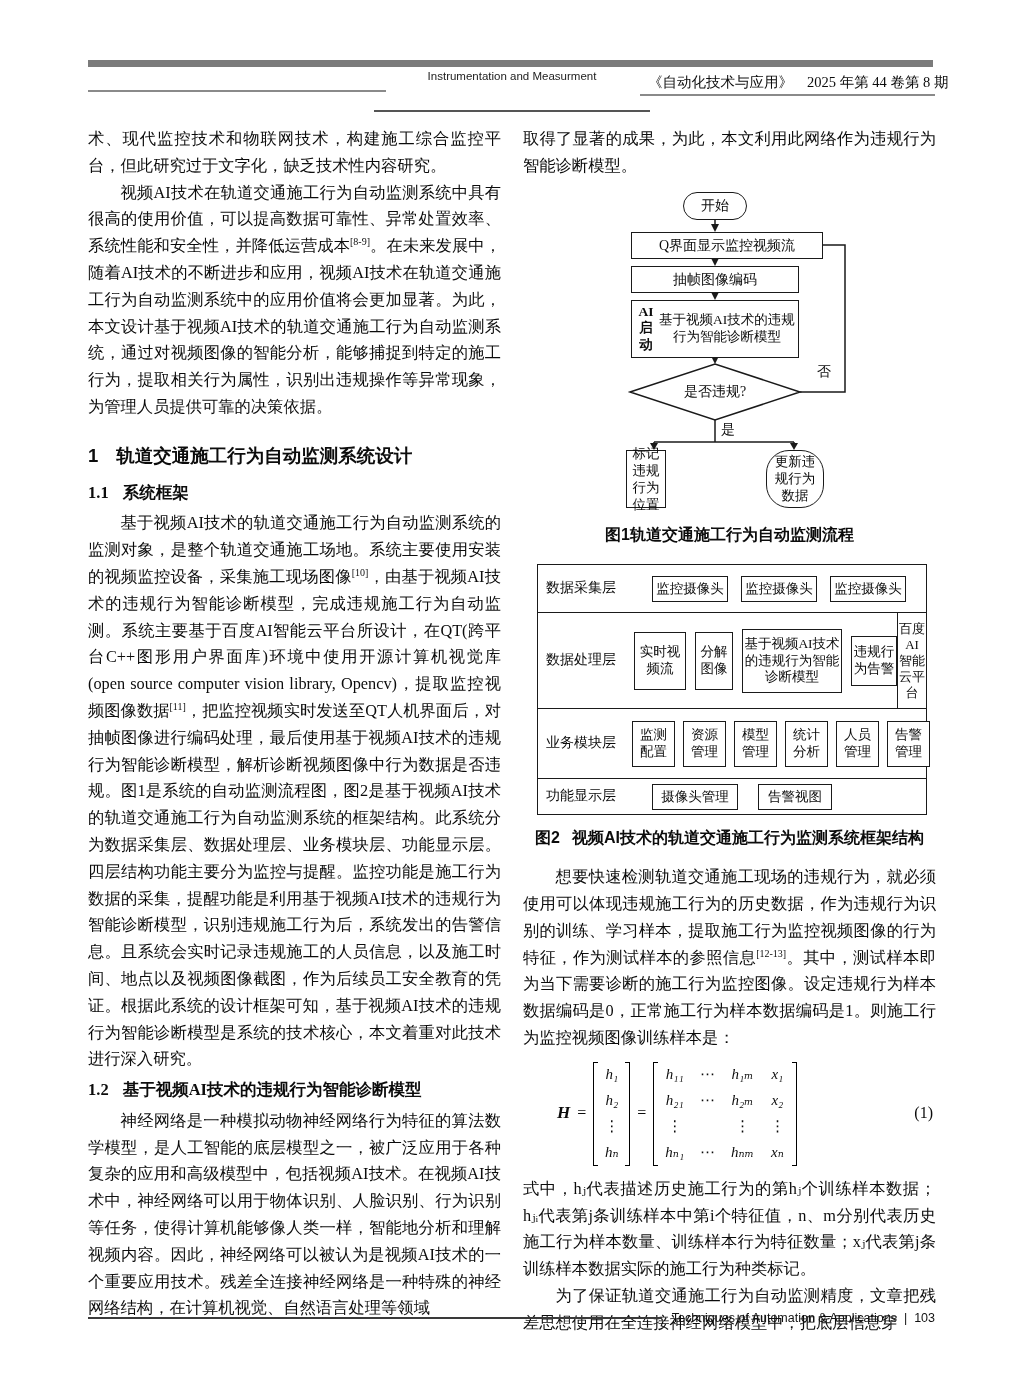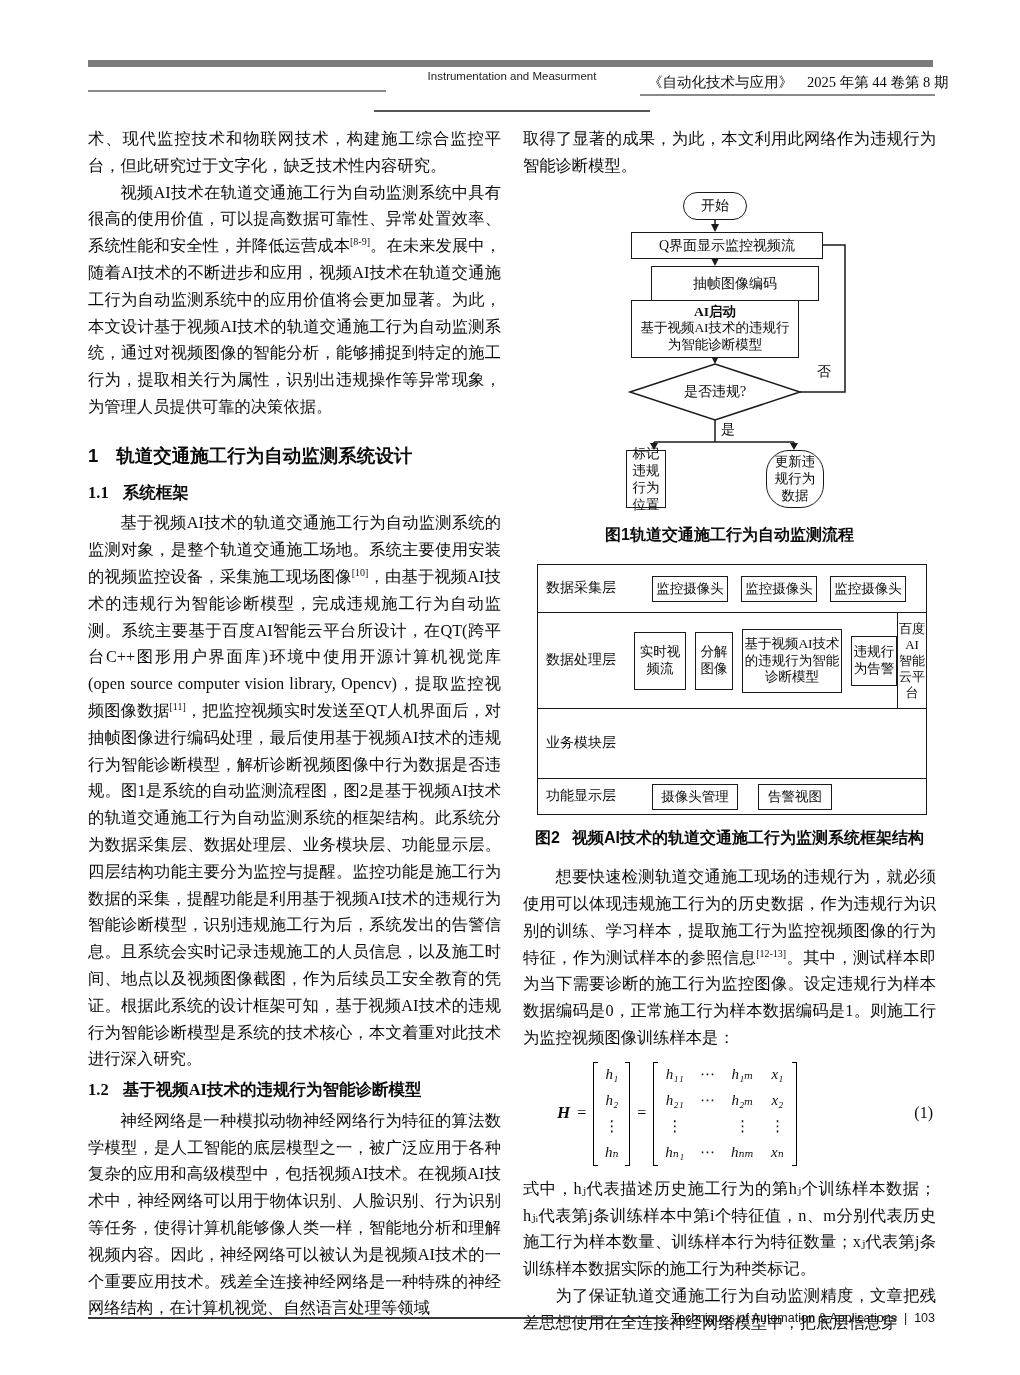--- a/index.html
+++ b/index.html
@@ -29,22 +29,22 @@
   .h2{font-family:Liberation Serif, serif;font-weight:bold;font-size:16.5px;
       margin:4px 0 4px 0;text-align:left;}
   .h2 .num{margin-right:14px;}
   
   .fig1{position:relative;width:412px;height:330px;margin-top:6px;font-size:14px;line-height:17px;}
   .fig1 svg{position:absolute;left:0;top:0;}
   .fnode{position:absolute;border:1.5px solid #1a1a1a;background:#fff;display:flex;
          align-items:center;justify-content:center;text-align:center;box-sizing:border-box;}
   .oval{left:160px;top:6px;width:64px;height:28px;border-radius:14px;}
   .b1{left:108px;top:46px;width:192px;height:27px;}
-  .b2{left:108px;top:80px;width:168px;height:35px;margin-left:20px;}
-  .b3{left:108px;top:114px;width:168px;height:58px;flex-direction:column;padding:2px;font-size:13.5px;line-height:16.5px;text-align:center;}
+  .b2{left:108px;top:80px;width:168px;height:27px;}
+  .b3{left:108px;top:114px;width:168px;height:58px;padding:2px;font-size:13.5px;line-height:16.5px;text-align:center;}
   .b3 .l1{font-weight:bold;}
   .bl{left:103px;top:264px;width:40px;height:58px;padding:2px;font-size:13.5px;line-height:17px;}
   .br{left:243px;top:264px;width:58px;height:58px;padding:2px;font-size:13.5px;line-height:17px;border-radius:23px;}
   .dtext{position:absolute;left:132px;top:197px;width:120px;text-align:center;font-size:14px;}
   .lbl-yes{position:absolute;left:198px;top:235px;font-size:14px;}
   .lbl-no{position:absolute;left:294px;top:177px;font-size:14px;}
   .figcap{font-family:"Liberation Sans","DejaVu Sans",sans-serif;font-weight:bold;font-size:16px;
           text-align:center;margin:6px 0 0 0;}
   .figcap .num{}
   
@@ -177,20 +177,28 @@
         <div class="fboxes">
           <div class="fb fb-rt">实时视频流</div>
           <div class="fb fb-fj">分解图像</div>
           <div class="fb fb-big">基于视频AI技术的违规行为智能诊断模型</div>
           <div class="fb fb-wg">违规行为告警</div>
         </div>
         <div class="cloud">百度AI智能云平台</div>
       </div>
       <div class="frow bdr r3">
         <div class="layer-label">业务模块层</div>
+        <div class="fboxes">
+          <div class="fb">监测配置</div>
+          <div class="fb">资源管理</div>
+          <div class="fb">模型管理</div>
+          <div class="fb">统计分析</div>
+          <div class="fb">人员管理</div>
+          <div class="fb">告警管理</div>
+        </div>
       </div>
       <div class="frow r4">
         <div class="layer-label">功能显示层</div>
         <div class="fboxes">
           <div class="fb fb-cam">摄像头管理</div>
           <div class="fb fb-alarm">告警视图</div>
         </div>
       </div>
     </div>
     <div class="fig2cap">

